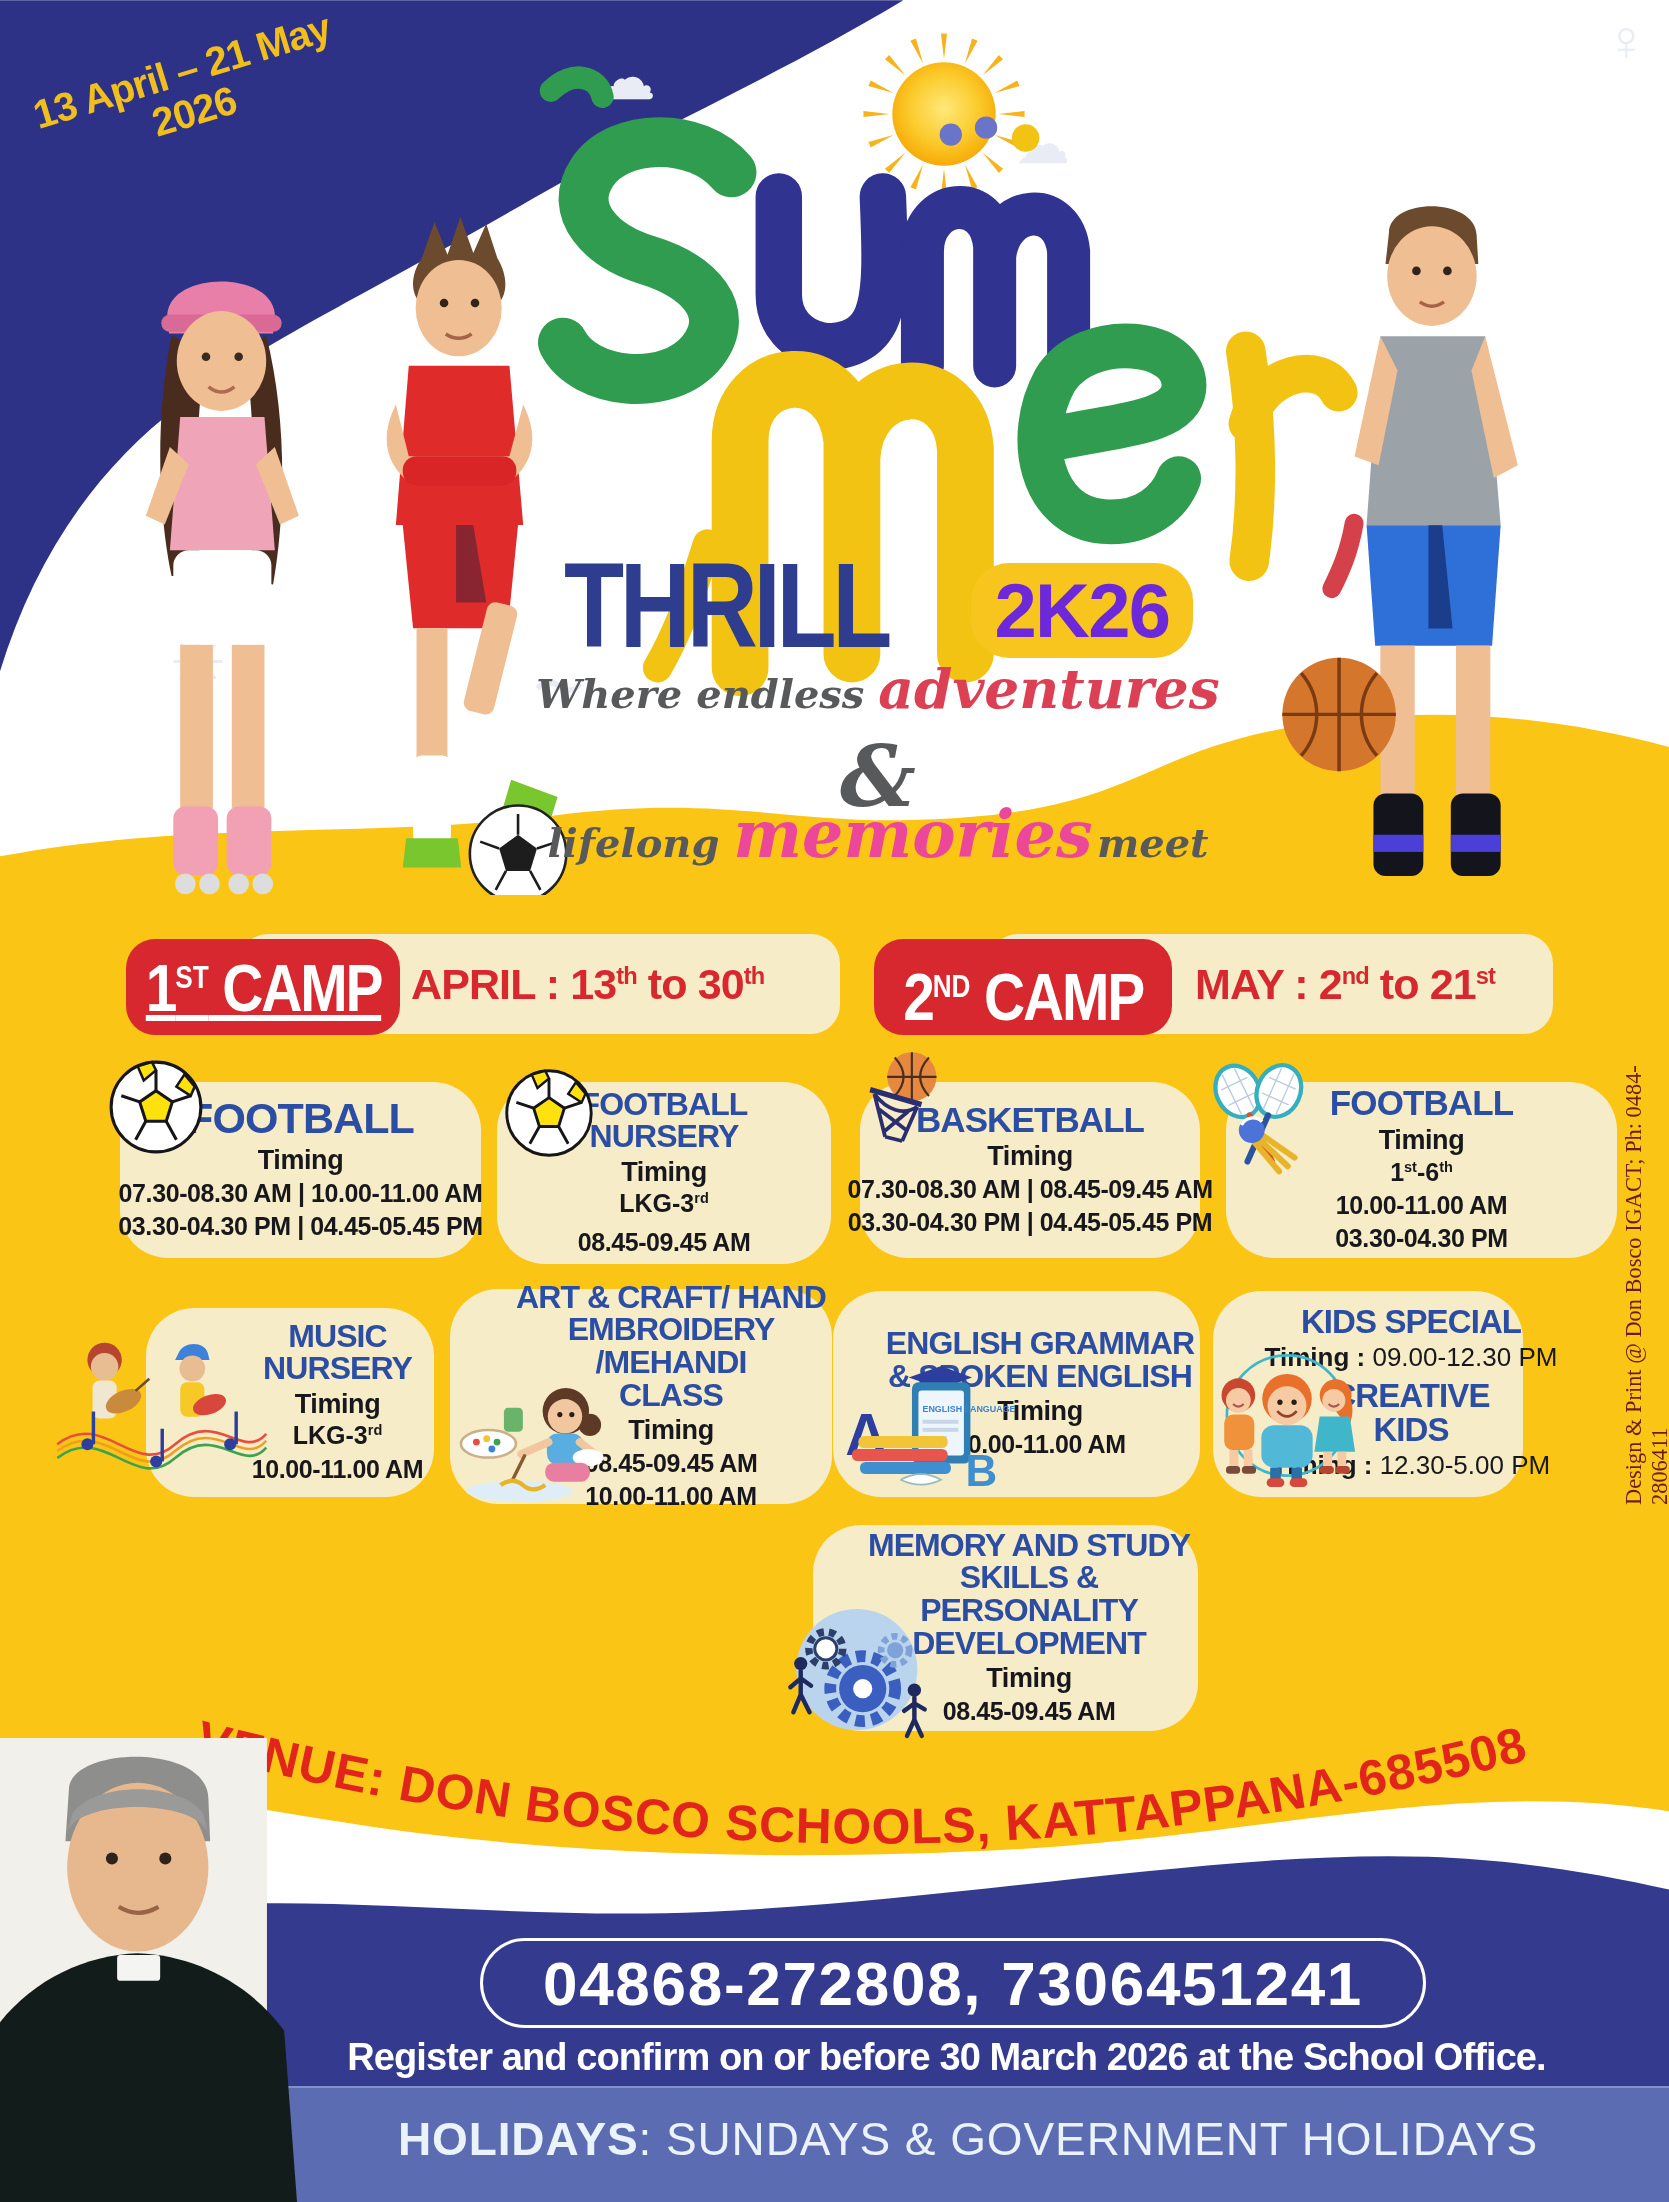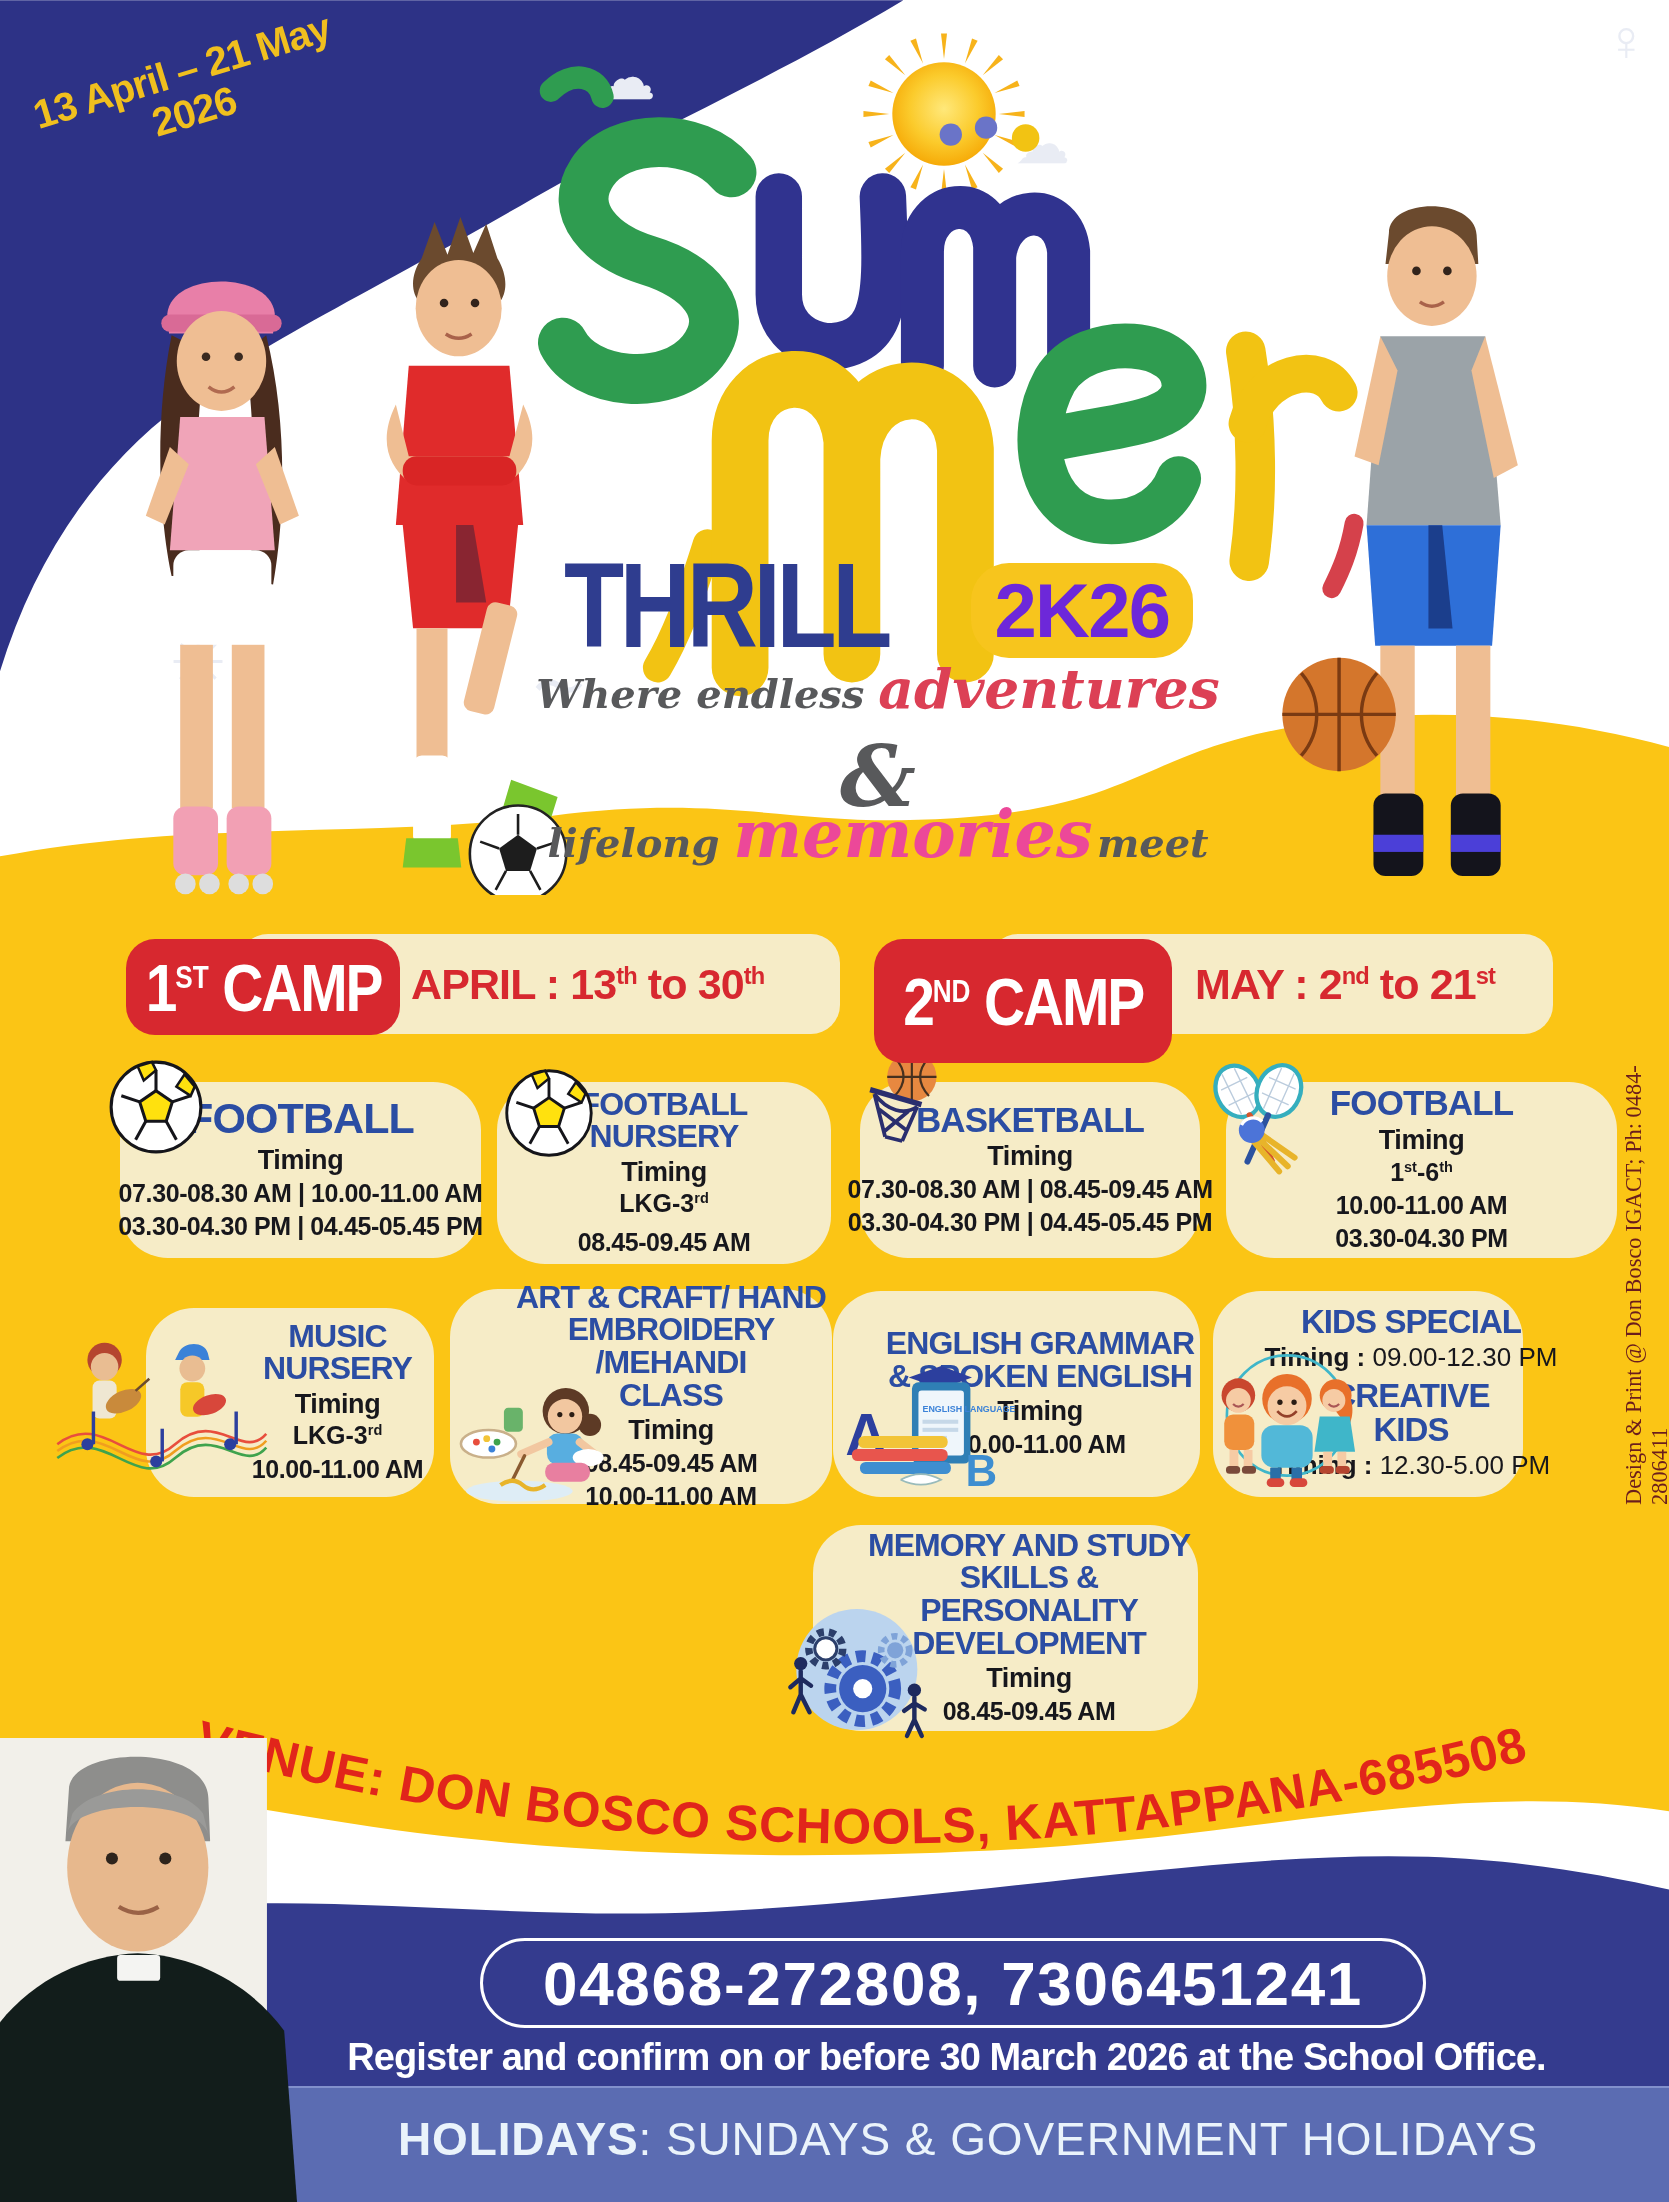--- a/index.html
+++ b/index.html
@@ -235,30 +235,30 @@
       <span class="tg-mem">memories</span>
       <span class="tg-s"> meet</span>
     </div>
   </div>
 
   <div class="creamBox" style="left:239px;top:934px;width:601px;height:100px;">
     <div class="creamTxt" style="left:172px;">
       <span><span>APRIL : </span><span>13</span><sup>th</sup><span> to </span><span>30</span><sup>th</sup></span>
     </div>
   </div>
-  <div class="redBox" style="left:126px;top:939px;width:274px;height:96px;">
+  <div class="redBox" style="left:126px;top:939px;width:274px;height:96px;text-decoration:underline;">
     <span class="campTxt"><span>1</span><sup>ST</sup><span> CAMP</span></span>
   </div>
 
   <div class="creamBox" style="left:989px;top:934px;width:564px;height:100px;">
     <div class="creamTxt" style="left:206px;">
       <span><span>MAY : </span><span>2</span><sup>nd</sup><span> to </span><span>21</span><sup>st</sup></span>
     </div>
   </div>
-  <div class="redBox" style="left:874px;top:939px;width:298px;height:124px;">
+  <div class="redBox" style="left:874px;top:939px;width:298px;height:96px;align-items:flex-end;">
     <span class="campTxt"><span>2</span><sup>ND</sup><span> CAMP</span></span>
   </div>
 
   <div class="card" style="left:120px;top:1082px;width:361px;height:176px;">
     <svg class="icon" style="left:-15.5px;top:-26px;" width="102" height="102" viewBox="0 0 100 100">
       <circle cx="46" cy="54" r="40" fill="#FFE10E" opacity="0.9"></circle>
       <circle cx="50" cy="50" r="44" fill="#fff" stroke="#15151a" stroke-width="3"></circle>
       <polygon points="50,34 66,45 60,64 40,64 34,45" fill="#FFE10E" stroke="#15151a" stroke-width="3"></polygon>
       <path d="M50,34 L50,14 M66,45 L84,39 M60,64 L70,82 M40,64 L30,82 M34,45 L16,39" stroke="#15151a" stroke-width="3" fill="none"></path>
       <path d="M32,10 L46,6 L50,14 L38,24 Z M78,18 L88,30 L84,39 L70,30 Z" fill="#FFE10E" stroke="#15151a" stroke-width="2.5"></path>

